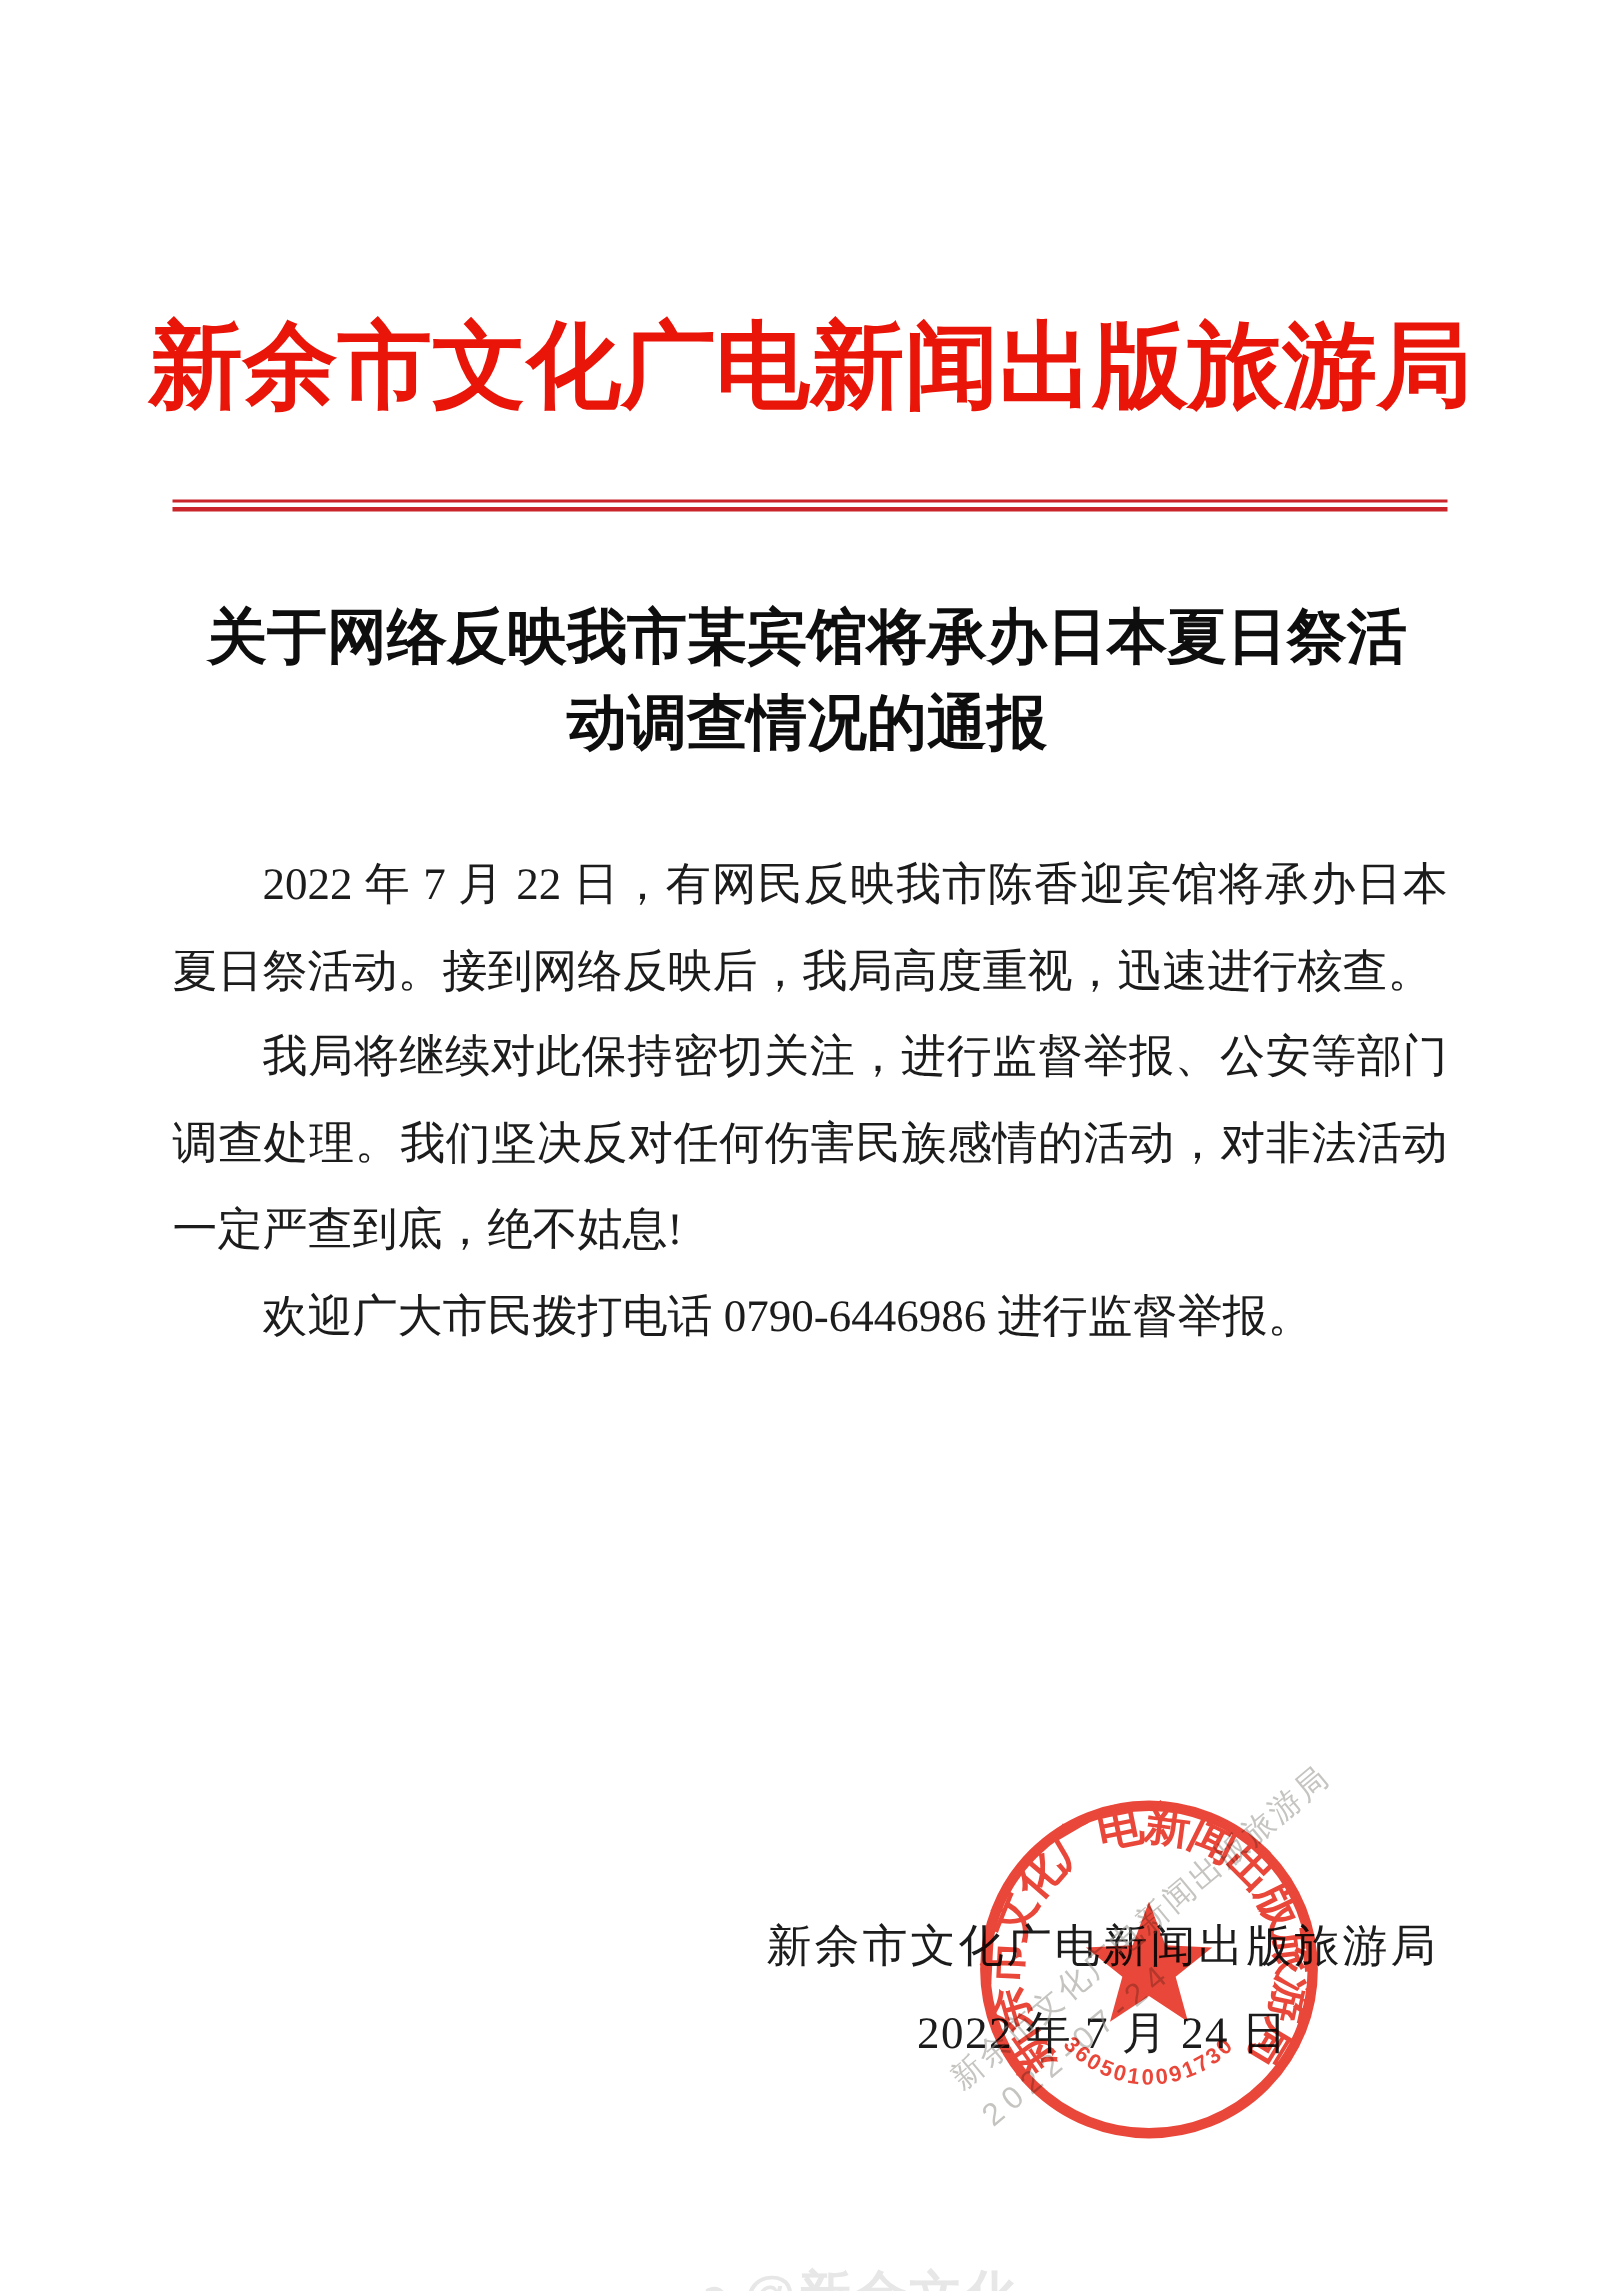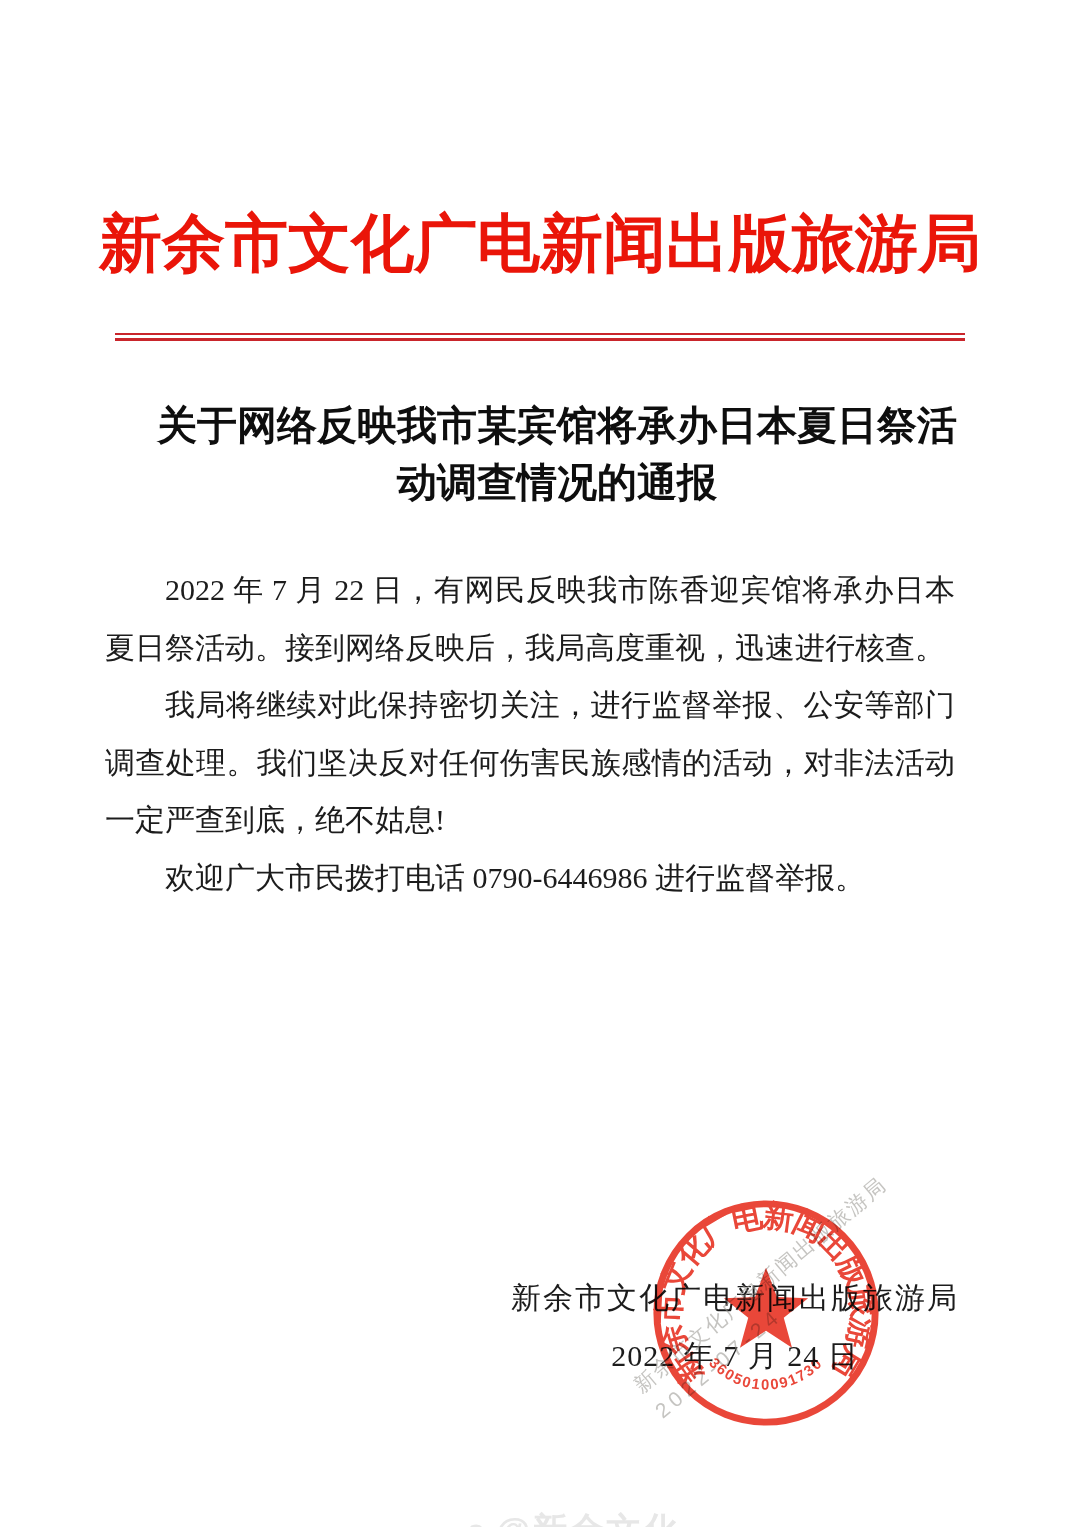--- a/index.html
+++ b/index.html
@@ -25,31 +25,31 @@
   }
   
   .header-rule{
     position:absolute;top:300px;left:115px;width:850px;
     height:3px;
     border-top:2px solid #c9252b;
     border-bottom:3px solid #c9252b;
   }
   
   .doc-title{
-    position:absolute;top:364px;left:147px;width:820px;
+    position:absolute;top:364px;left:128px;width:820px;
     text-align:center;
     font-family:"Liberation Sans","DejaVu Sans",sans-serif;
     font-weight:bold;
     font-size:40px;
     line-height:57px;
     color:#0e0e0e;
   }
   
   .body-text{
-    position:absolute;top:528px;left:105px;width:850px;
+    position:absolute;top:528px;left:115px;width:850px;
     font-size:30px;
     line-height:57.6px;
     text-align:justify;
     text-justify:inter-character;
     color:#1c1c1c;
   }
   .body-text p{margin:0;text-indent:2em;}
   
   .signature{
     position:absolute;top:1236px;left:115px;width:850px;

